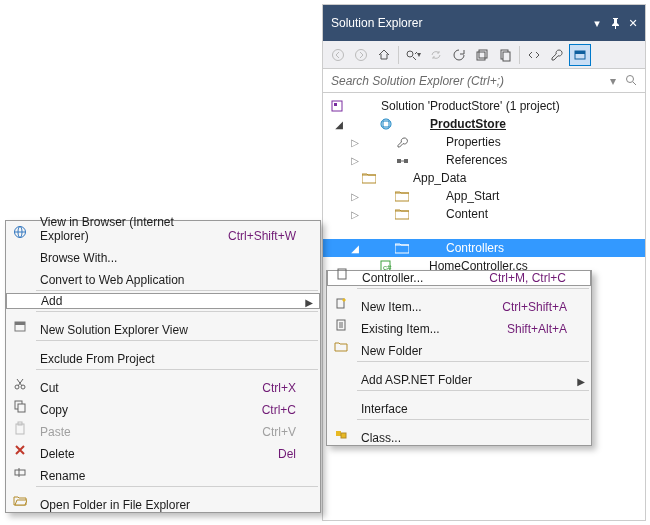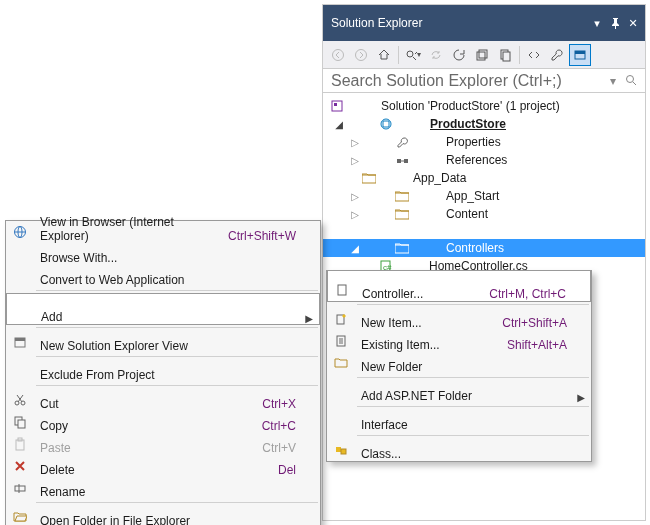--- a/index.html
+++ b/index.html
@@ -13,21 +13,21 @@
   .hdr-btn { width: 16px; height: 16px; display:flex; align-items:center; justify-content:center; color:#fff; font-size:11px; cursor:pointer; }
 
   .toolbar { height: 28px; background: #efeff2; border-bottom: 1px solid #ccc; display:flex; align-items:center; padding: 0 4px; gap: 1px; }
   .tbtn { width: 22px; height: 22px; display:flex; align-items:center; justify-content:center; color:#555; cursor:pointer; border:1px solid transparent; }
   .tbtn svg { display:block; }
   .tbtn.disabled { color:#bbb; cursor:default; }
   .tbtn.active { border:1px solid #0079cb; background:#c9def5; }
   .tool-sep { width:1px; height:18px; background:#ccc; margin:0 2px;}
 
   .search-row { height: 24px; border-bottom: 1px solid #ccc; display:flex; align-items:center; padding: 0 6px; color:#6a6a6a; }
-  .search-input { flex:1; border:none; outline:none; font-size:16px; color:#1b1b1b; background:transparent; }
+  .search-input { flex:1; border:none; outline:none; font-size:12px; color:#1b1b1b; background:transparent;font-style:italic; }
   .search-input::placeholder { color:#6a6a6a; }
   .search-ico { width:16px; height:16px; color:#888; display:flex; align-items:center; justify-content:center;}
   .search-ico.dd { margin-right:2px;}
 
   .tree { flex:1; overflow:auto; padding: 4px 0; }
   .node { display:flex; align-items:center; height:18px; white-space:nowrap; cursor:default;gap:32px; }
   .node .arrow { width:12px; text-align:center; color:#5a5a5a; font-size:10px; margin-right:1px;}
   .node .arrow.collapsed::before{content:"▷"; color:#888;}
   .node .arrow.expanded::before{content:"◢"; color:#444;}
   .node .ic { width:16px; height:16px; margin-right:4px; display:flex; align-items:center; justify-content:center; }
@@ -38,21 +38,21 @@
   .node.selected svg path, .node.selected svg rect { stroke:#fff !important; fill: none;}
 
   
   .ctx { position:absolute; background:#f6f6f6; border:1px solid #999; box-shadow: 4px 4px 6px rgba(0,0,0,0.25); }
   .ctx .row { display:flex; align-items:flex-end; height:22px; padding: 0 24px 0 0; position:relative; cursor:default;}
   .ctx .row .gutter{ width:28px; height:22px; display:flex; align-items:center; justify-content:center; margin-right:6px; }
   .ctx .row .gutter svg{ display:block;}
   .ctx .row .label{ flex:1; font-size:12px; }
   .ctx .row .shortcut{ color:#701a75; font-size:12px; padding-left:20px;}
   .ctx .row .sub-arrow{ position:absolute; right:6px; font-size:10px; color:#444;}
-  .ctx .row.highlight{ background:#fff; border:1px solid #999; height:32px; margin:-1px 0;}
+  .ctx .row.highlight{ background:#fff; border:1px solid #999; height:16px; margin:-1px 0;}
   .ctx .row.disabled .label, .ctx .row.disabled .shortcut{ color:#a0a0a0; }
   .ctx .sep{ height:1px; background:#d0d0d0; margin:3px 2px 3px 30px;}
 
   .ctx1 { left:5px; top:220px; width:316px; }
   .ctx2 { left:326px; top:270px; width:266px; }
 
   
   .ico-folder { width:14px; height:11px; }
 </style>
 </head>

